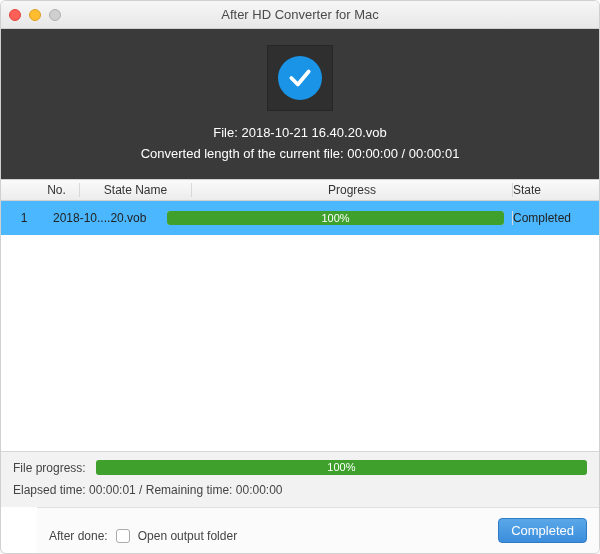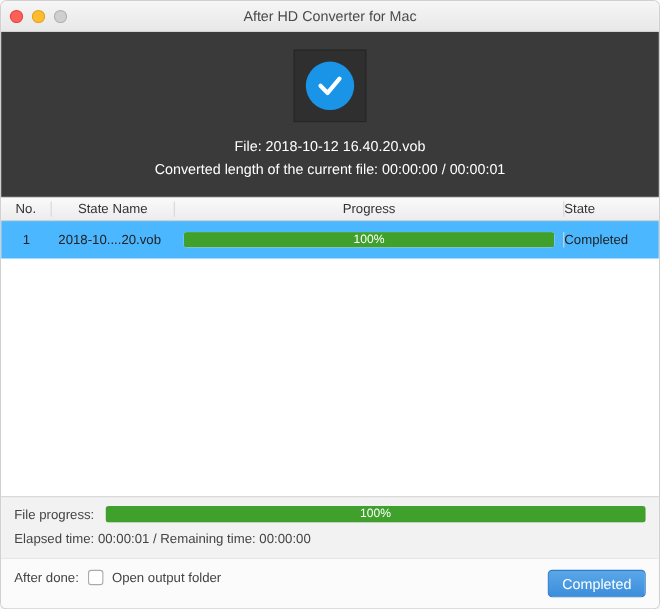--- a/index.html
+++ b/index.html
@@ -58,21 +58,21 @@
   }
   .check-badge svg { width:26px; height:26px; }
   .file-line { font-size:13px; margin-bottom:6px; }
   .conv-line { font-size:13px; }
   .table-head {
     display:flex;
     background:linear-gradient(#fafafa,#ececec);
     border-top:1px solid #d0d0d0;
     border-bottom:1px solid #d0d0d0;
     font-size:12px; color:#333;
-    height:22px; align-items:center;
+    height:22px; align-items:center;padding-left:33px;
   }
   .col-no { width:46px; text-align:center; border-right:1px solid #d8d8d8;}
   .col-name { width:112px; text-align:center; border-right:1px solid #d8d8d8;}
   .col-prog { flex:1; text-align:center; border-right:1px solid #d8d8d8;}
   .col-state { width:86px; text-align:left;}
   .rows { flex:1; overflow:auto; background:#fff;}
   .row {
     display:flex; align-items:center;
     height:34px;
     background:#4bb7ff;
@@ -101,25 +101,26 @@
     background:#f2f2f2;
     padding:8px 12px 10px;
     font-size:12px; color:#444;
   }
   .total-row { display:flex; align-items:center; gap:10px; margin-bottom:8px;}
   .total-bar { flex:1; height:15px; background:#ddd; border-radius:3px; position:relative; overflow:hidden;}
   .total-fill { position:absolute; inset:0; background:#3fa12c;}
   .total-label { position:absolute; inset:0; text-align:center; color:#fff; font-size:11px; line-height:15px;}
   .times { margin-bottom:0;}
   .bottom-row {
-    display:flex; align-items:flex-start; justify-content:space-between;
+    display:flex; align-items:flex-end; justify-content:space-between;
     border-top:1px solid #e0e0e0;
     padding:10px 12px;
     font-size:12px; color:#444;
     background:#fbfbfb;
+    margin-left:36px;
   }
   .after-done { display:flex; align-items:center; gap:8px;}
   .chk {
     width:14px; height:14px; border:1px solid #aaa; border-radius:3px; background:#fff;
   }
   .completed-btn {
     background:linear-gradient(#5aa7e8,#3c8edc);
     color:#fff; font-size:13px;
     padding:4px 12px; border-radius:4px;
     border:1px solid #2f7bc6;
@@ -140,21 +141,21 @@
 
   <div class="header-dark">
     <div class="check-badge-wrap">
       <div class="check-badge">
         <svg viewBox="0 0 24 24">
             <path d="M4 12 L10 18 L20 6" stroke="#fff" stroke-width="3.5" fill="none" stroke-linecap="round" stroke-linejoin="round"></path>
           </svg>
       </div>
     </div>
     <div class="file-line">
-      <span>File: </span><span>2018-10-12 16.40.20.vob</span>
+      <span>File: </span><span>2018-10-21 16.40.20.vob</span>
     </div>
     <div class="conv-line">Converted length of the current file: 00:00:00 / 00:00:01</div>
   </div>
 
   <div class="table-head">
     <div class="col-no">No.</div>
     <div class="col-name">State Name</div>
     <div class="col-prog">Progress</div>
     <div class="col-state">State</div>
   </div>

